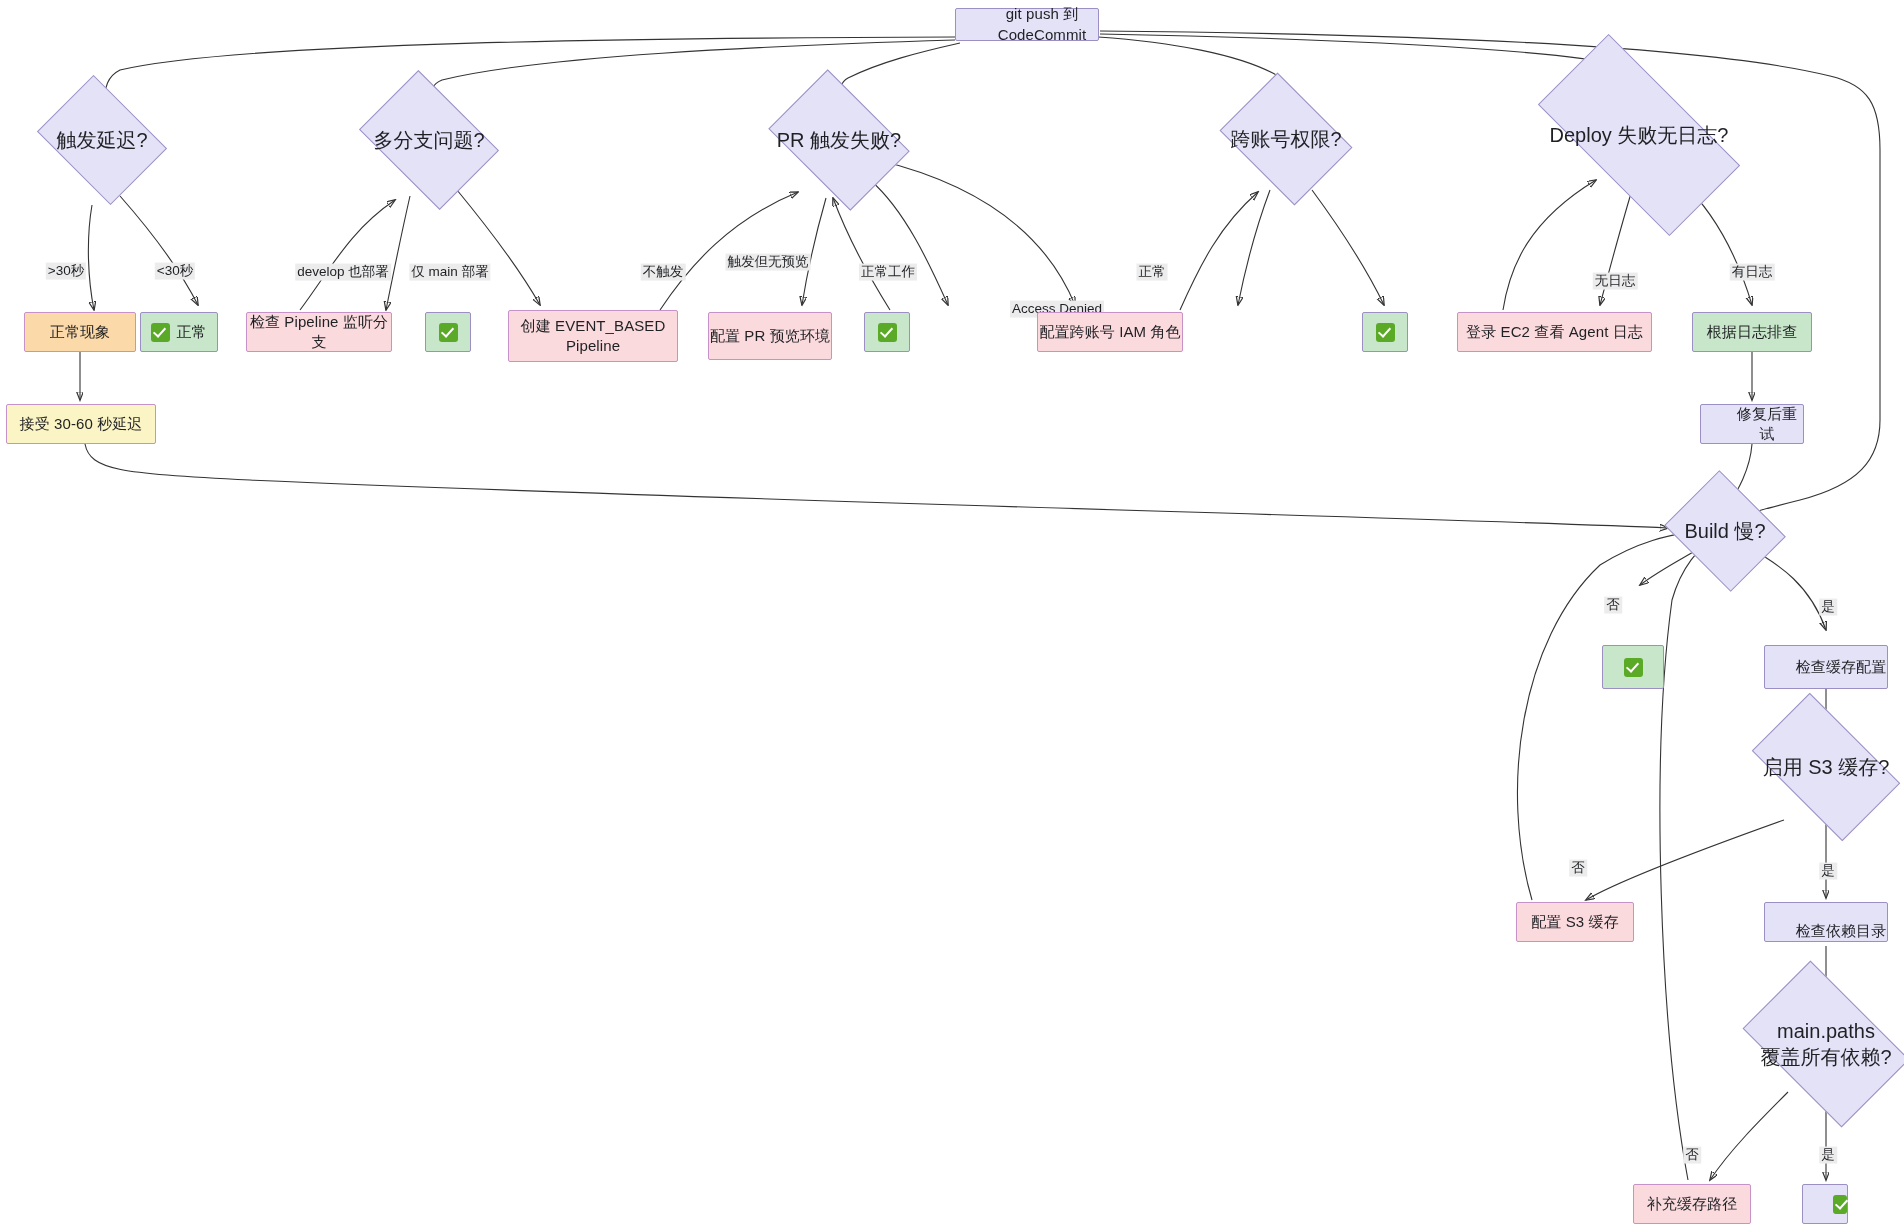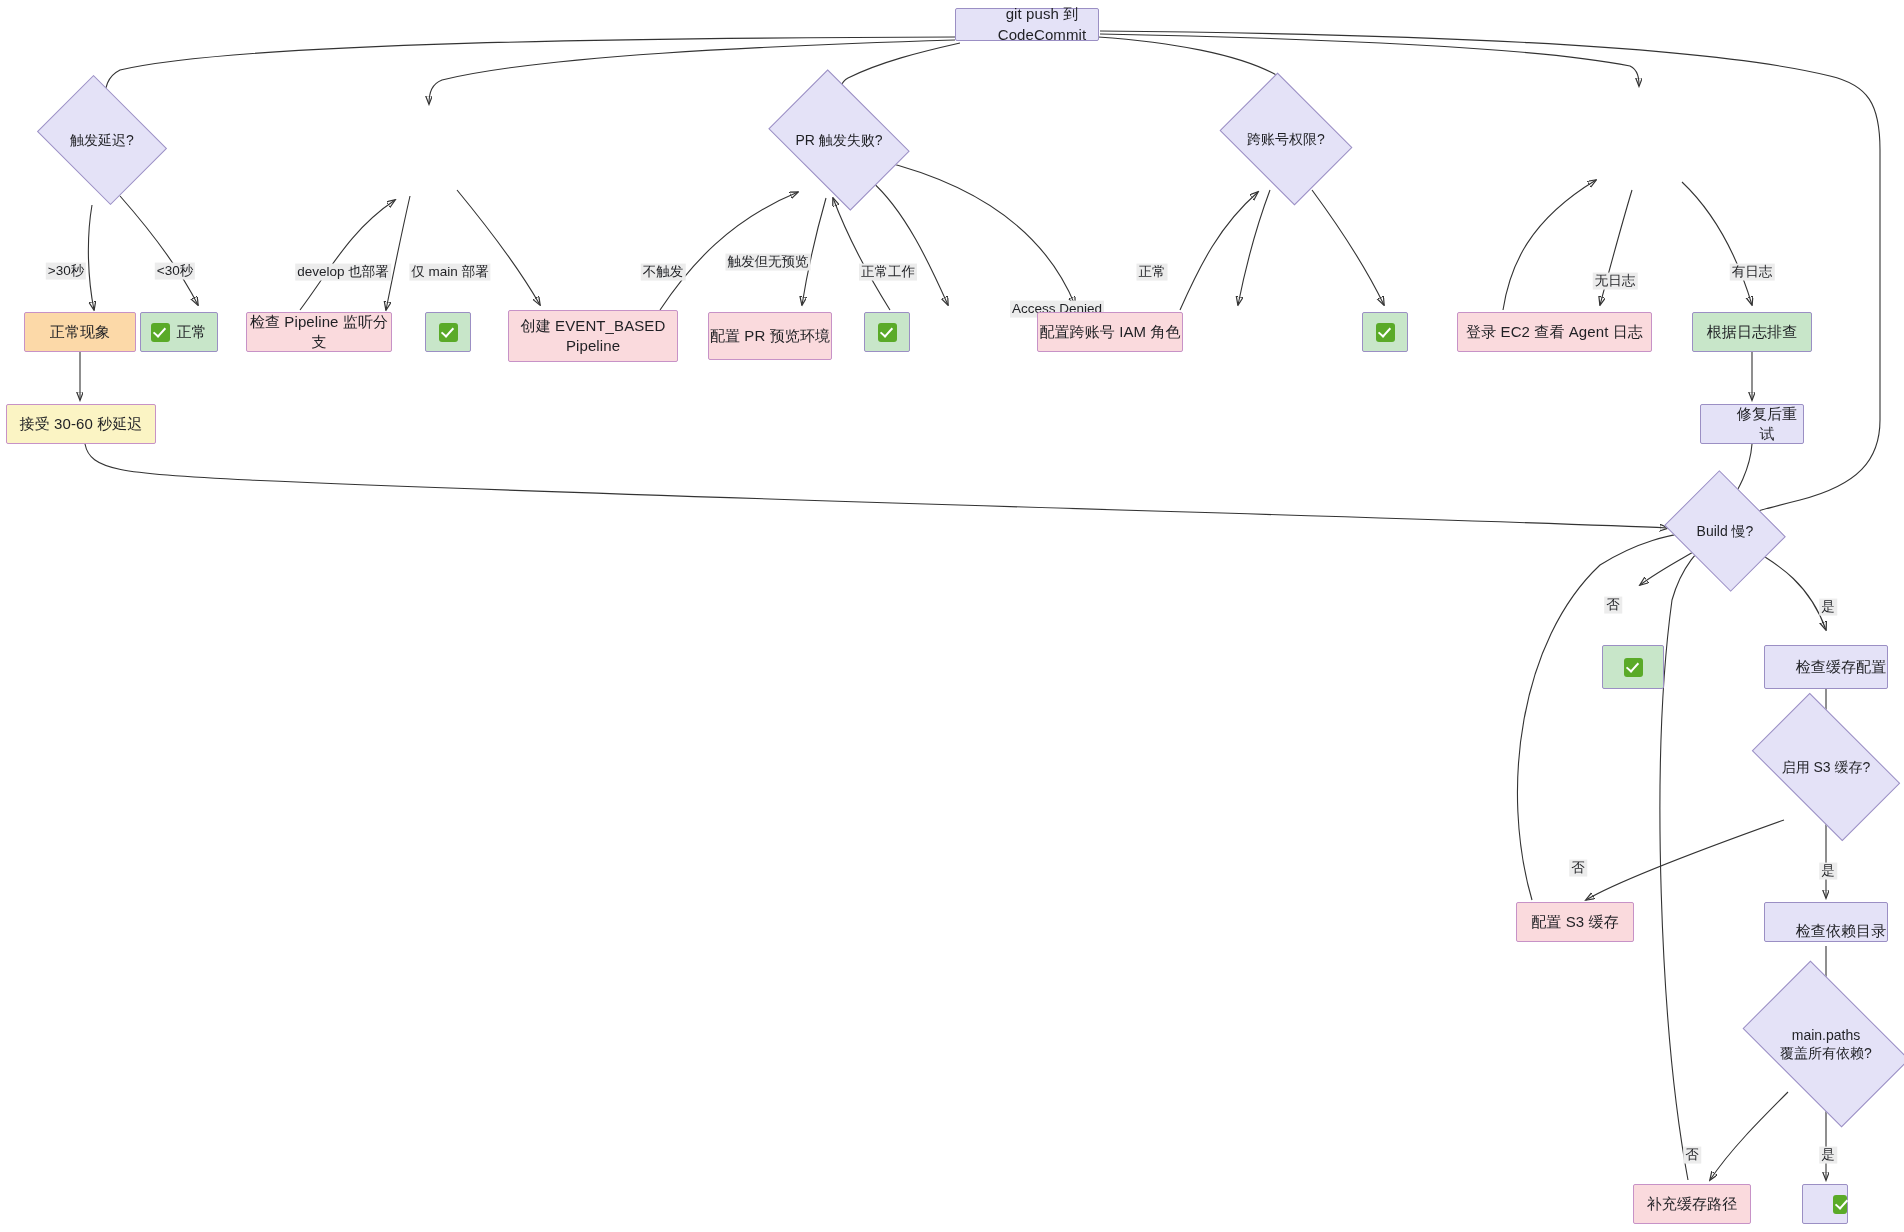--- a/index.html
+++ b/index.html
@@ -25,21 +25,21 @@
   .fill-lav{background:#e4e2f7;border-color:#9b8fc4;padding-left:30px;}
   .fill-pink{background:#fadadd;border-color:#c792c7;}
   .fill-green{background:#c8e6c9;border-color:#9b8fc4;}
   .fill-orange{background:#fcd9a8;border-color:#c792c7;}
   .fill-yellow{background:#fbf4c4;border-color:#c792c7;}
 
   
   .diamond{
     position:absolute;
     display:flex;align-items:center;justify-content:center;
-    text-align:center;color:#1f2024;font-size:14px;line-height:1.3;
+    text-align:center;color:#1f2024;font-size:20px;line-height:1.3;
     pointer-events:none;
   }
   .diamond .dshape{
     position:absolute;left:0;top:0;width:100%;height:100%;
     background:#e4e2f7;border:1px solid #9b8fc4;
     transform:rotate(45deg);
     box-sizing:border-box;
   }
   .diamond .dlabel{position:relative;z-index:2;white-space:nowrap;pointer-events:auto;}
 
@@ -162,20 +162,24 @@
 
   <div class="node rect fill-green" style="left:140px;top:312px;width:78px;height:40px;">
     <span class="chk"></span>
     <span class="chklabel">正常</span>
   </div>
 
   <div class="node rect fill-yellow" style="left:6px;top:404px;width:150px;height:40px;">
     <span>接受 30-60 秒延迟</span>
   </div>
 
+  <div class="diamond" style="left:372px;top:98px;width:114px;height:84px;">
+    <span class="dshape"></span>
+    <span class="dlabel">多分支问题?</span>
+  </div>
   <div class="elabel" style="left:343px;top:272px;">develop 也部署</div>
   <div class="elabel" style="left:450px;top:272px;">仅 main 部署</div>
 
   <div class="node rect fill-pink" style="left:246px;top:312px;width:146px;height:40px;">
     <span>检查 Pipeline 监听分支</span>
   </div>
 
   <div class="node rect fill-green" style="left:425px;top:312px;width:46px;height:40px;">
     <span class="chk"></span>
   </div>
@@ -209,20 +213,24 @@
   <div class="elabel" style="left:1152px;top:272px;">正常</div>
 
   <div class="node rect fill-pink" style="left:1037px;top:312px;width:146px;height:40px;">
     <span>配置跨账号 IAM 角色</span>
   </div>
 
   <div class="node rect fill-green" style="left:1362px;top:312px;width:46px;height:40px;">
     <span class="chk"></span>
   </div>
 
+  <div class="diamond" style="left:1546px;top:85px;width:186px;height:100px;">
+    <span class="dshape"></span>
+    <span class="dlabel">Deploy 失败无日志?</span>
+  </div>
   <div class="elabel" style="left:1615px;top:281px;">无日志</div>
   <div class="elabel" style="left:1752px;top:272px;">有日志</div>
 
   <div class="node rect fill-pink" style="left:1457px;top:312px;width:195px;height:40px;">
     <span>登录 EC2 查看 Agent 日志</span>
   </div>
 
   <div class="node rect fill-green" style="left:1692px;top:312px;width:120px;height:40px;">
     <span>根据日志排查</span>
   </div>

